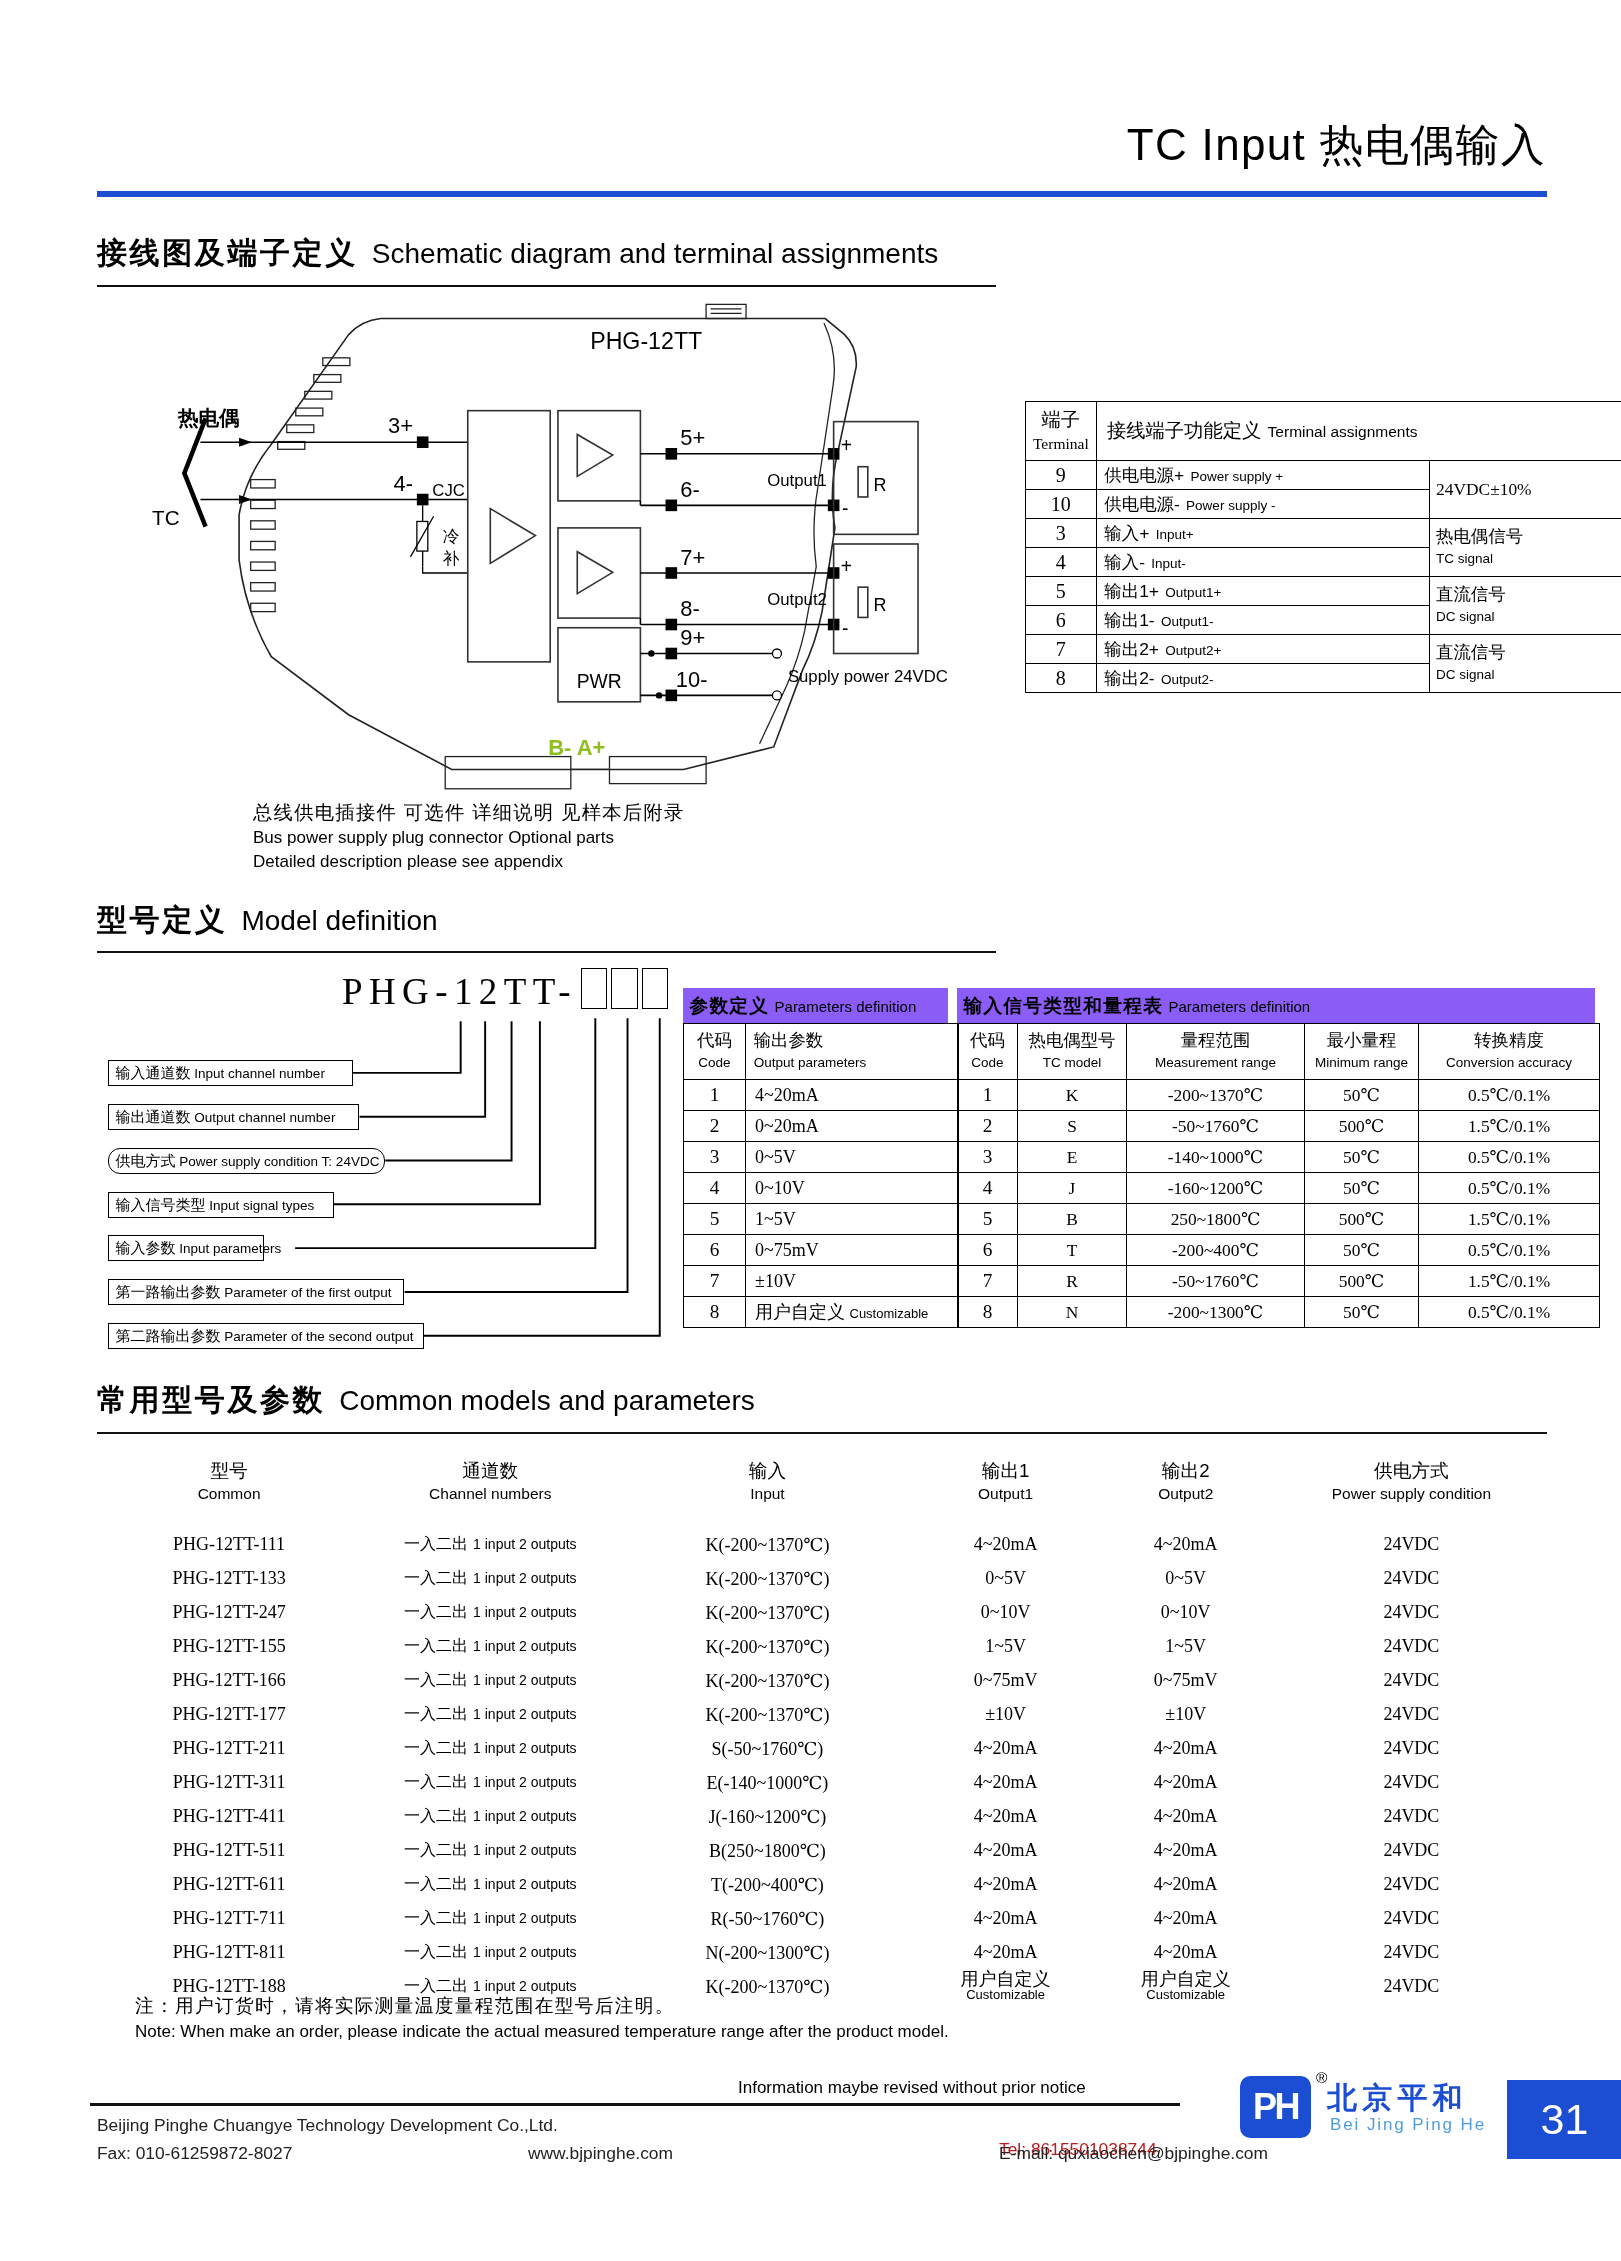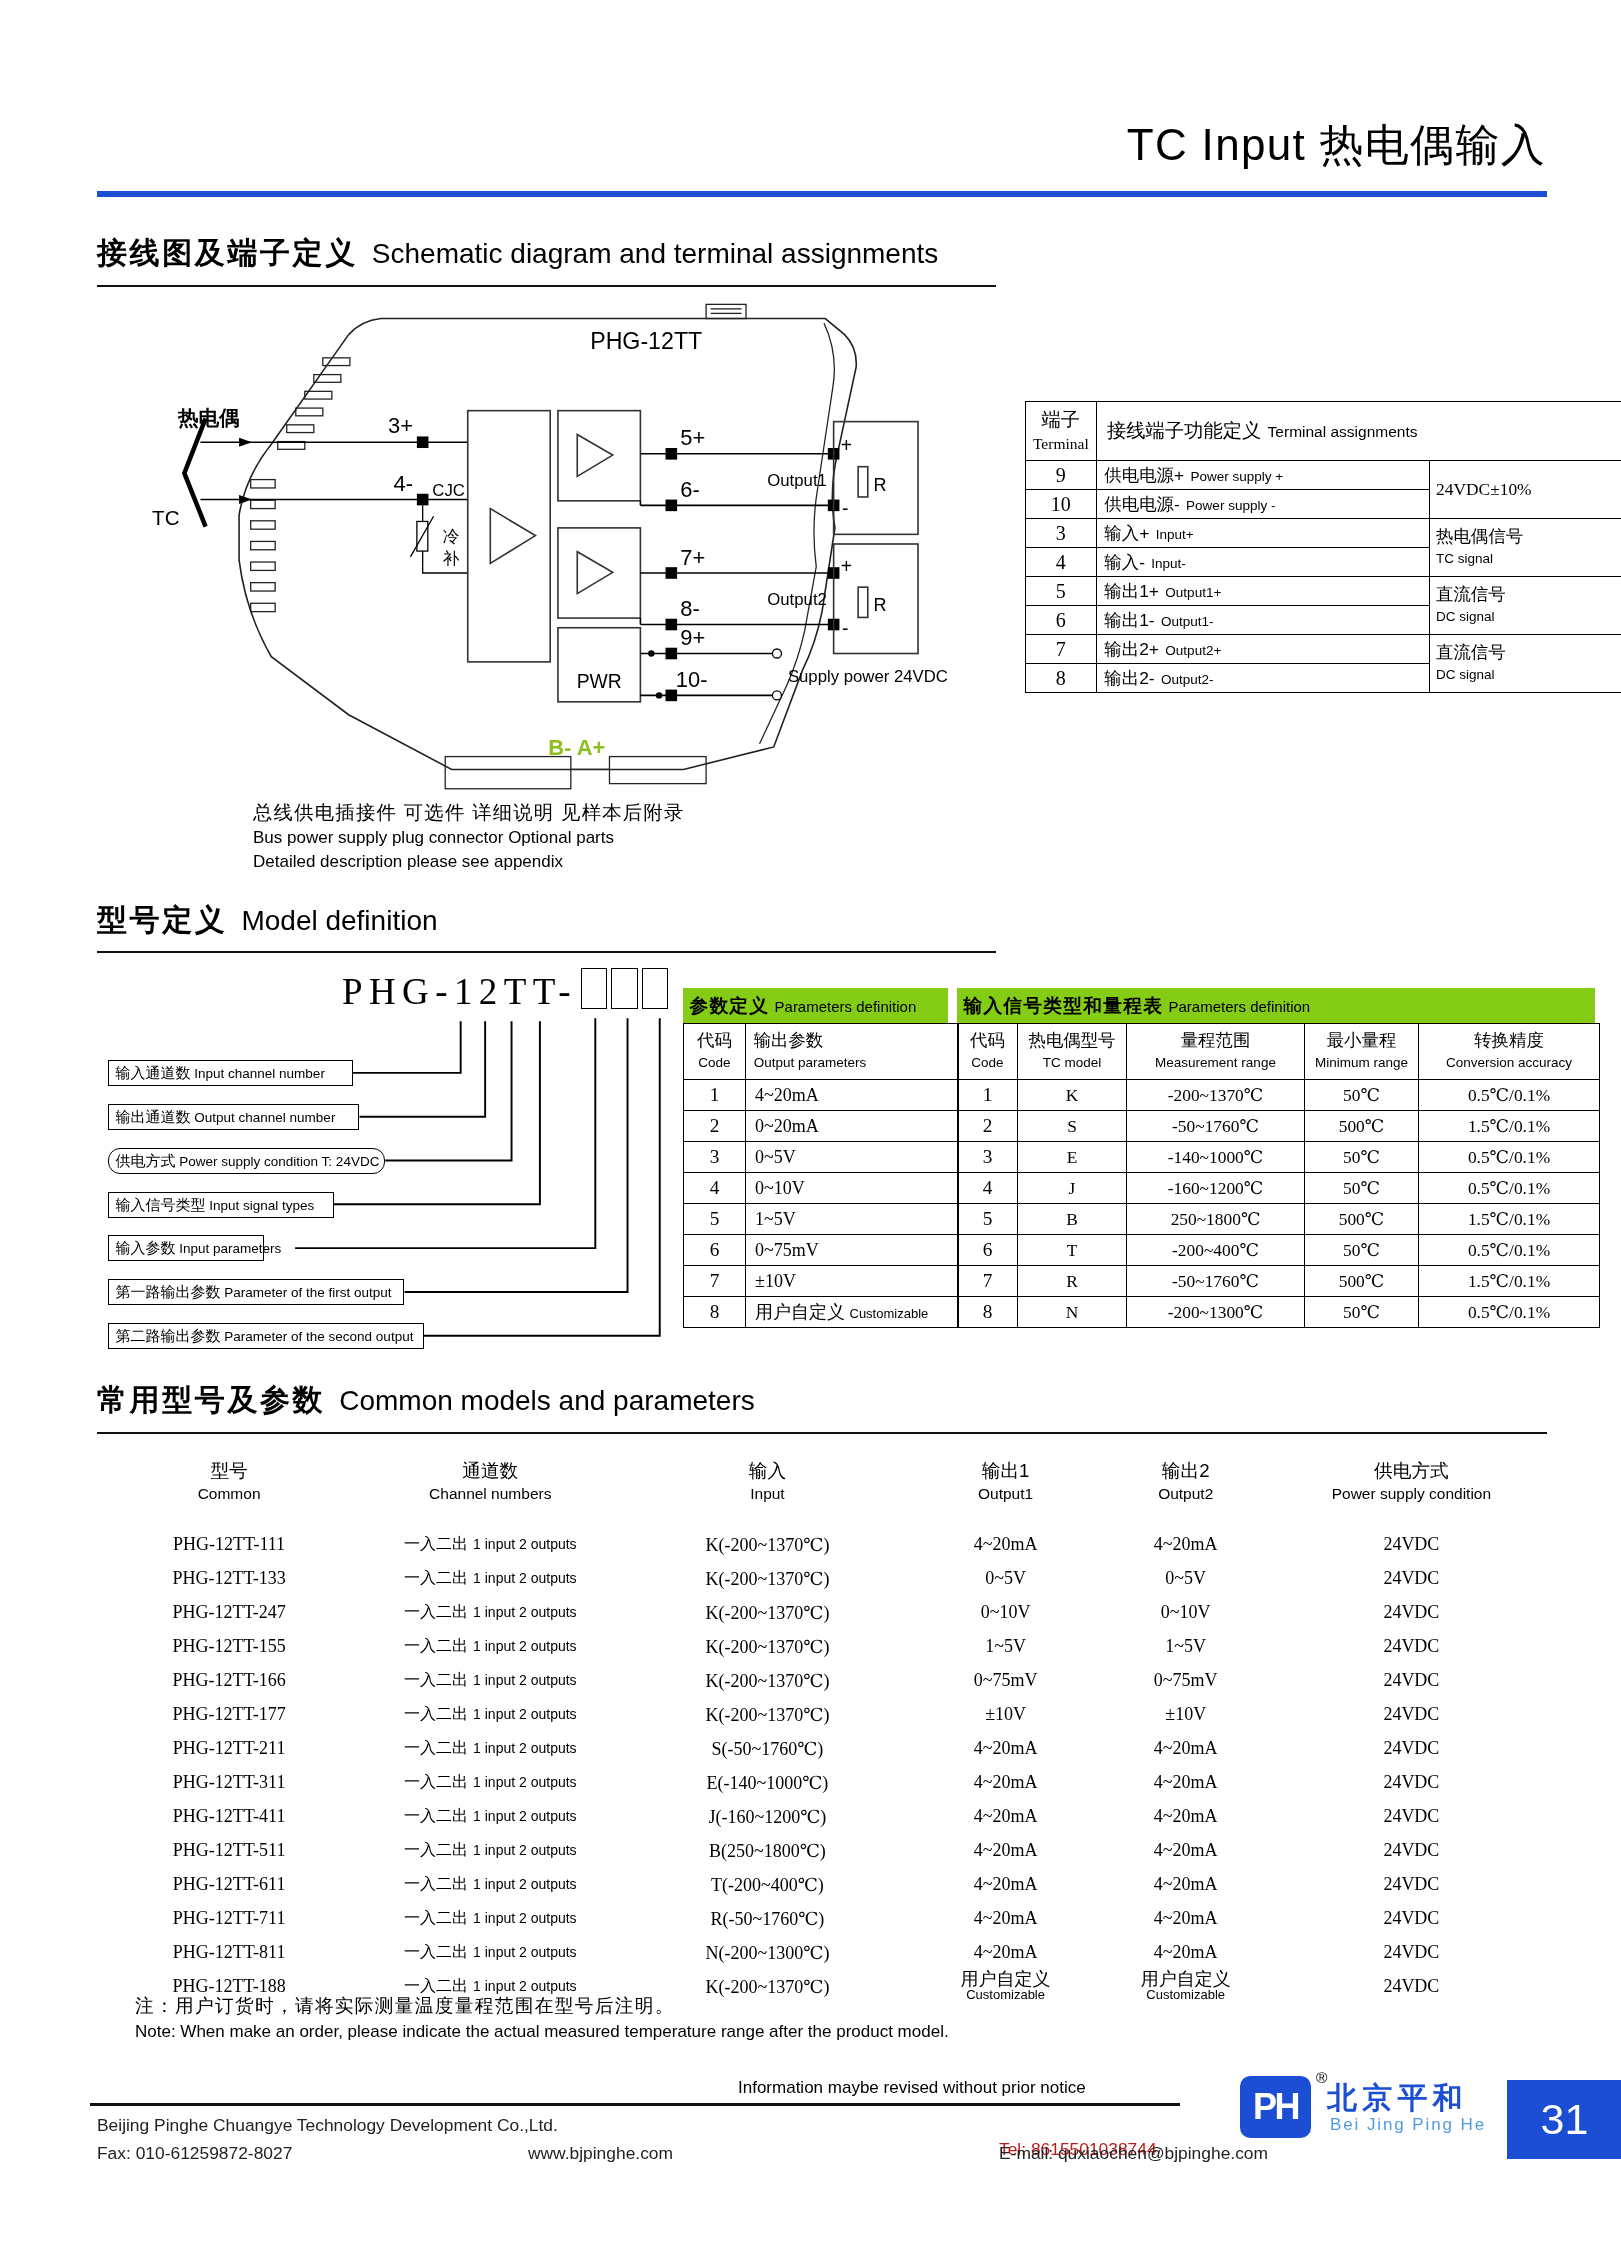--- a/index.html
+++ b/index.html
@@ -27,21 +27,21 @@
   #tterm .desc .en{font-size:13.5px;margin-left:6.4px;}
   #tterm .grp{width:187px;text-align:left;padding-left:6.4px;font-size:17.4px;line-height:20.6px;}
   #tterm .grp .en{font-size:13.5px;}
   #tterm .hrow{height:59px;}
   #tterm .drow{height:29px;}
   #tterm .h1{font-size:19.3px;line-height:23px;text-align:center;}
   #tterm .h1 .en{font-size:15.5px;font-weight:normal;}
   #tterm .h2{font-size:19.3px;line-height:23px;text-align:left;padding-left:10.3px;}
   #tterm .h2 .en{font-size:15.5px;margin-left:6.4px;}
   
-  .ptab-title{background:#84cc16;height:35px;line-height:35px;white-space:nowrap;padding-left:6.4px;}
+  .ptab-title{background:#8b5cf6;height:35px;line-height:35px;white-space:nowrap;padding-left:6.4px;}
   .ptab-title .zh{font-size:18.7px;font-weight:bold;letter-spacing:1.3px;}
   .ptab-title .en{font-size:15px;margin-left:5.2px;}
   .ptab{border-collapse:collapse;table-layout:fixed;padding-left:36px;}
   .ptab td,.ptab th{border:1.9px solid #000;padding:0;vertical-align:middle;font-weight:normal;}
   .ptab .sub{height:55px;font-size:17.4px;line-height:20.6px;text-align:center;}
   .ptab .sub .en{font-size:13.5px;}
   .ptab .r{height:31px;}
   .ptab .code{text-align:center;font-family:"Liberation Serif","DejaVu Serif",serif;font-size:19.3px;}
   .ptab .val{text-align:left;padding-left:9px;font-family:"Liberation Serif","DejaVu Serif",serif;font-size:18px;}
   .ptab .val .en{font-family:"Liberation Sans","DejaVu Sans",sans-serif;font-size:13px;}

